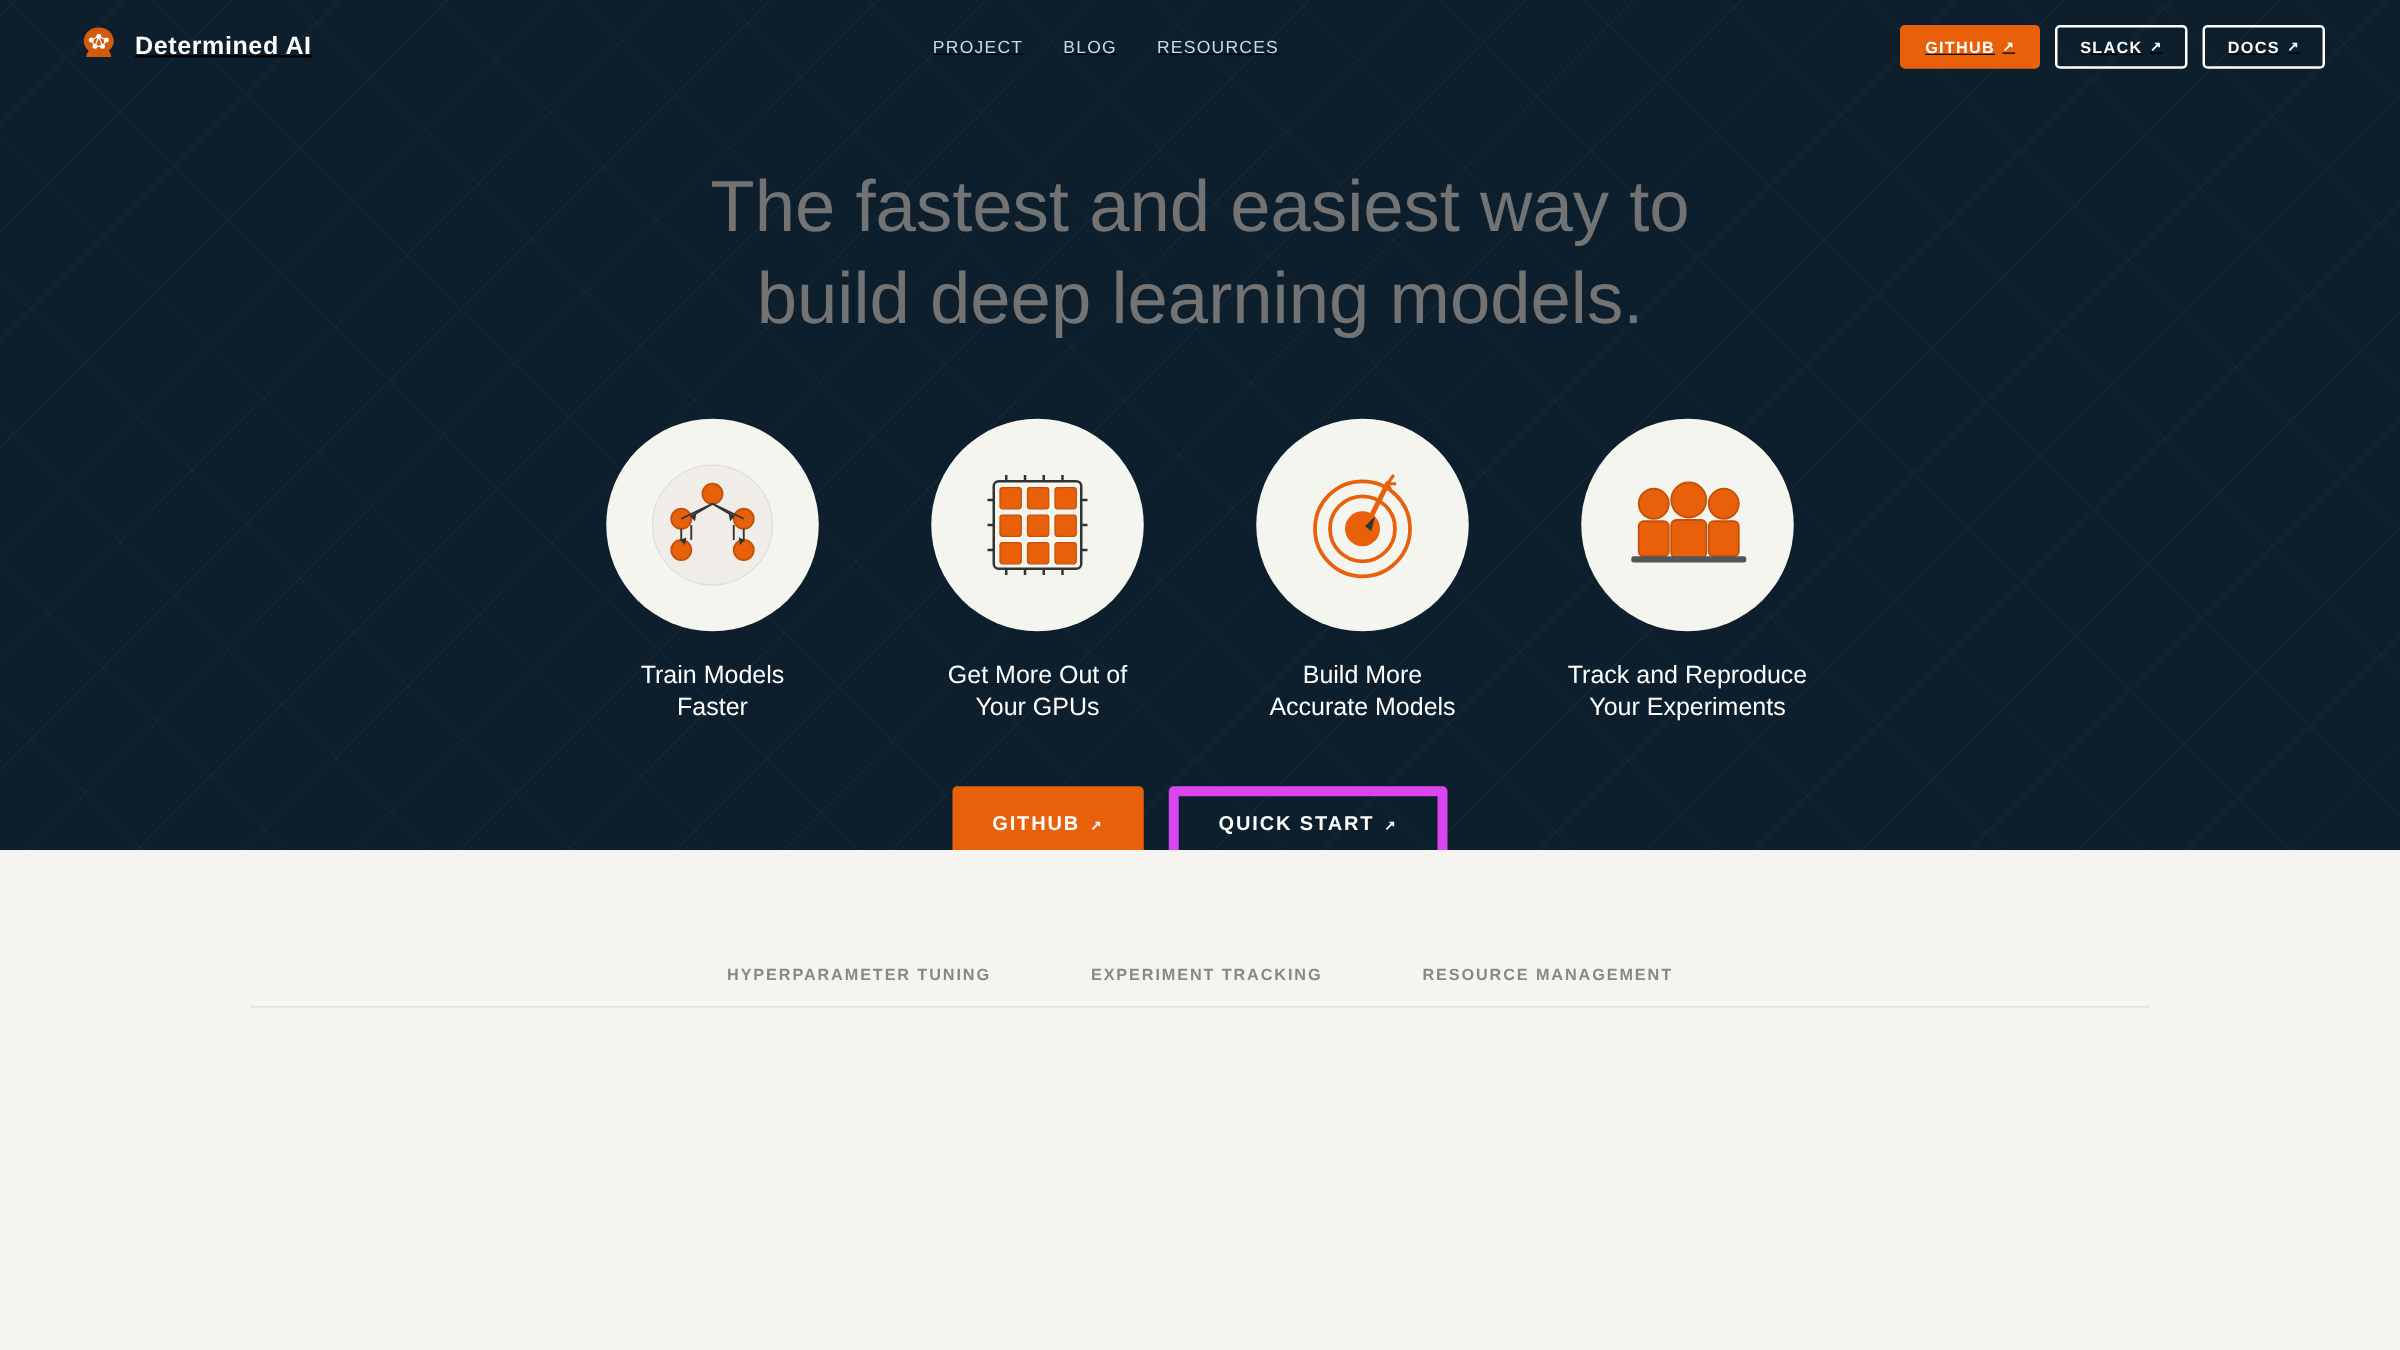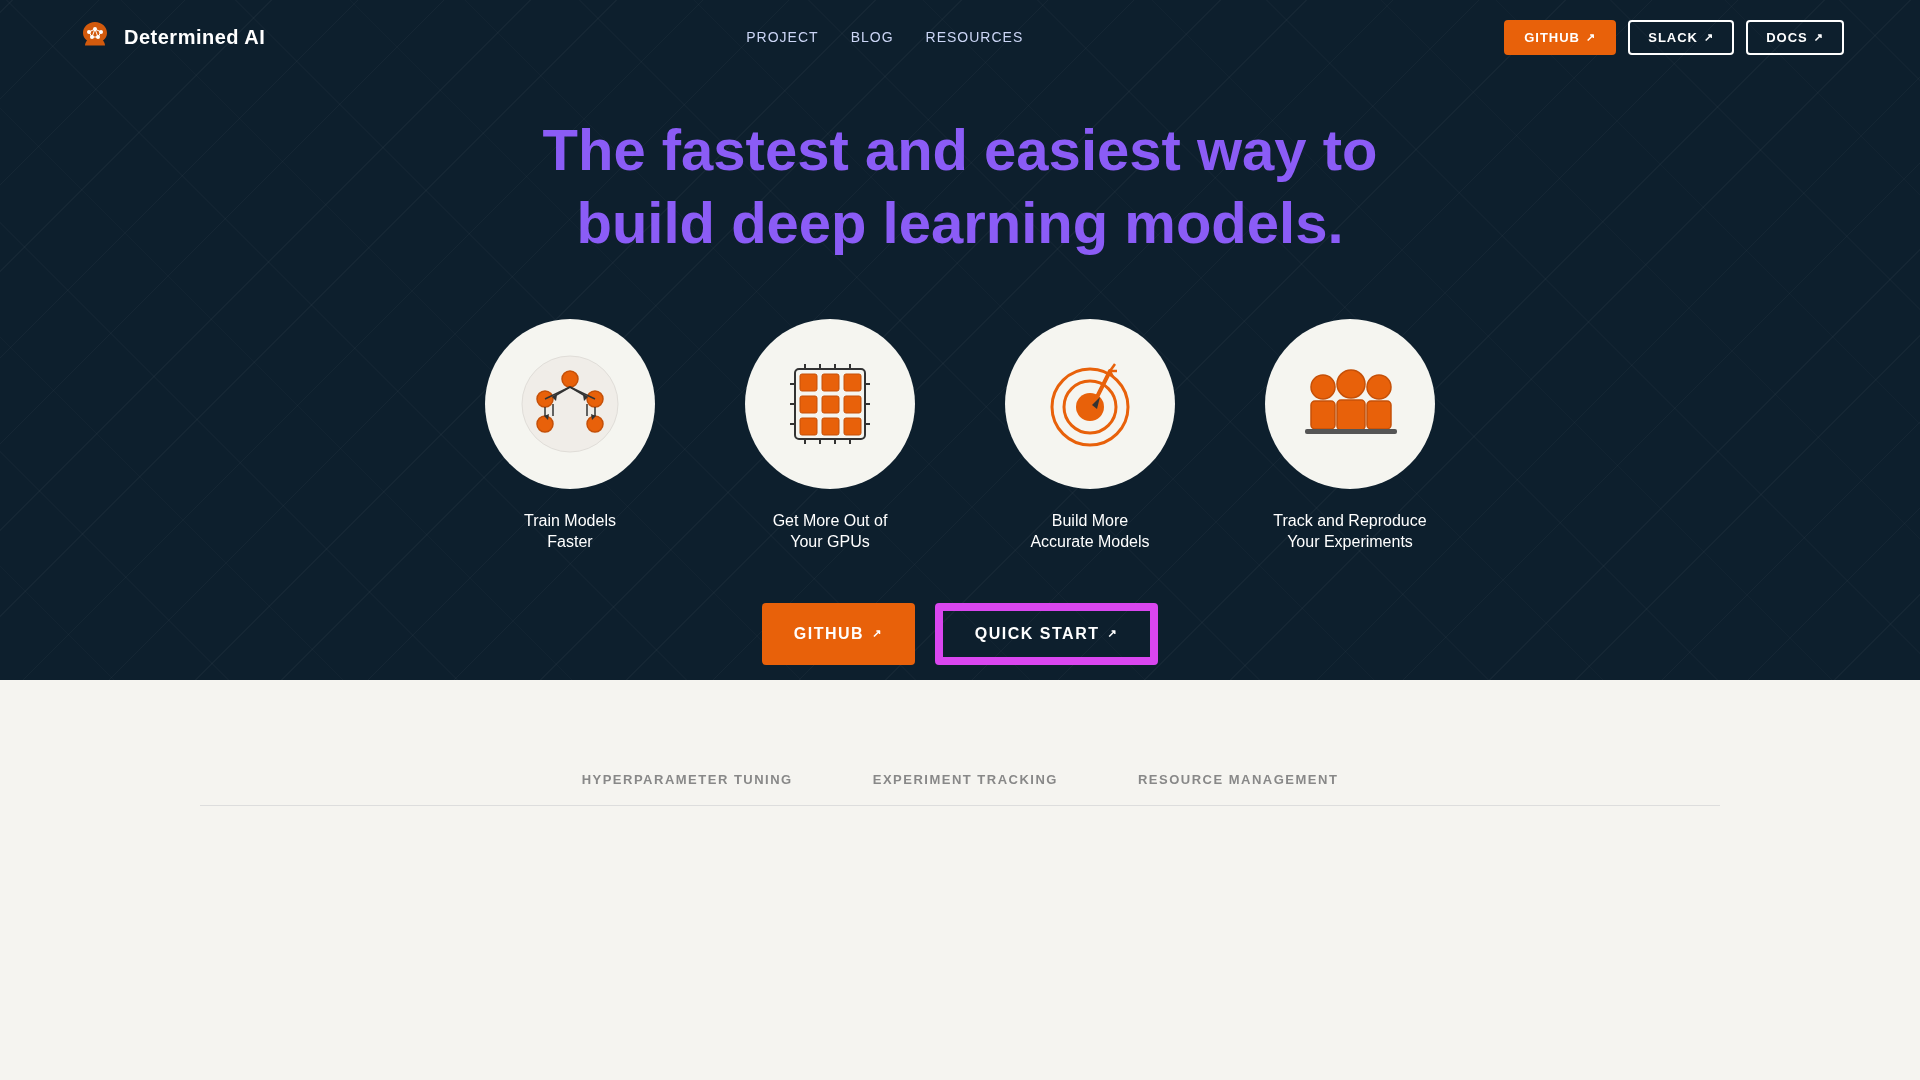--- a/index.html
+++ b/index.html
@@ -37,21 +37,22 @@
       pointer-events: none;
     }
 
     
     .navbar {
       position: relative;
       z-index: 10;
       display: flex;
       align-items: center;
       justify-content: space-between;
-      padding: 18px 76px;
+      padding: 18px 60px;
+      text-decoration: underline;
     }
 
     .logo-area {
       display: flex;
       align-items: center;
       gap: 10px;
     }
 
     .logo-icon {
       width: 38px;
@@ -114,26 +115,26 @@
 
     
     .hero-content {
       position: relative;
       z-index: 5;
       text-align: center;
       padding-top: 40px;
     }
 
     .hero-title {
-      color: #8b5cf6;
+      color: #737373;
       font-size: 58px;
-      font-weight: 700;
+      font-weight: 400;
       line-height: 1.25;
       max-width: 900px;
-      margin: 0 auto 60px;
+      margin: 16px auto 60px;
     }
 
     
     .feature-cards {
       display: flex;
       justify-content: center;
       gap: 60px;
       margin-bottom: 50px;
     }
 
@@ -150,21 +151,21 @@
       border-radius: 50%;
       background: #f5f5f0;
       display: flex;
       align-items: center;
       justify-content: center;
       margin-bottom: 22px;
     }
 
     .feature-label {
       color: #ffffff;
-      font-size: 16px;
+      font-size: 20px;
       font-weight: 400;
       text-align: center;
       line-height: 1.3;
     }
 
     
     .icon-svg {
       width: 110px;
       height: 110px;
     }

